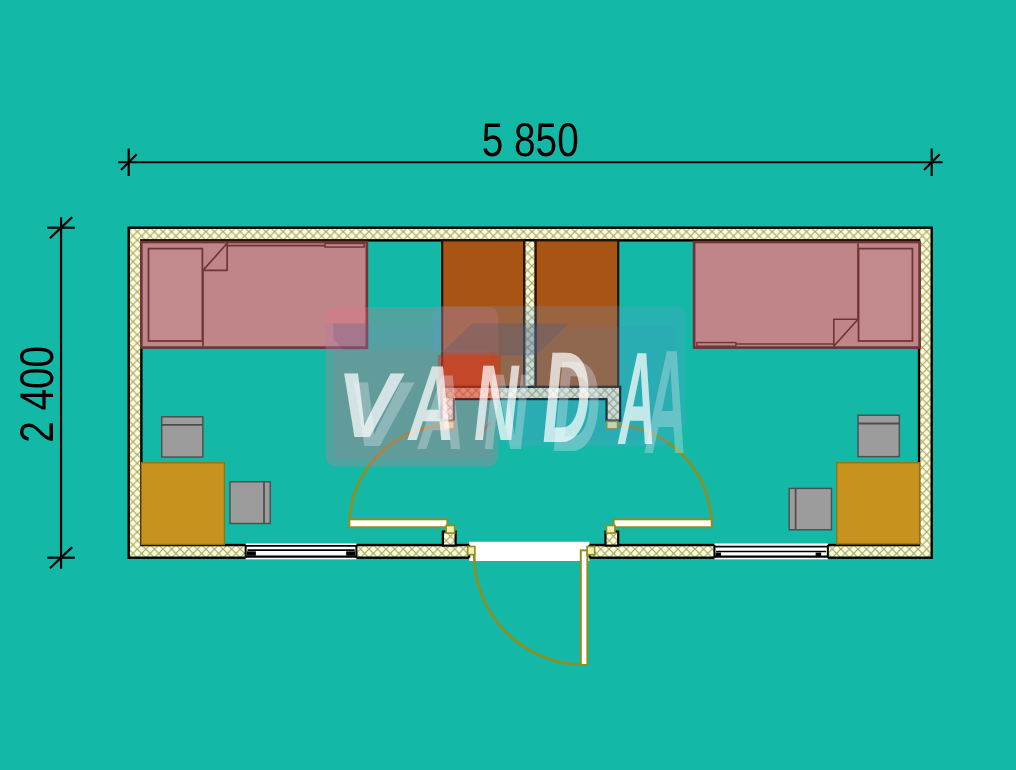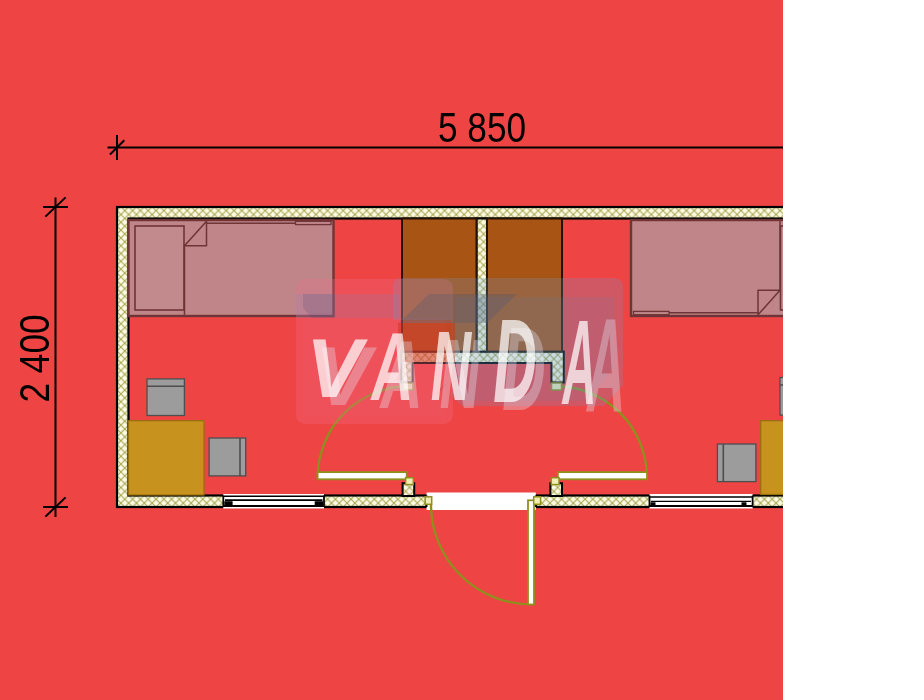--- a/index.html
+++ b/index.html
@@ -1,16 +1,16 @@
 <!DOCTYPE html>
 <html><head>
 <meta charset="utf-8">
 <style>
   html,body{margin:0;padding:0;background:#ffffff;}
-  .page{width:783px;height:700px;position:relative;overflow:hidden;background:#ef4444;}
+  .page{width:924px;height:700px;position:relative;overflow:hidden;background:#14b8a6;}
   svg{display:block;}
   text{font-family:"Liberation Sans", sans-serif;}
 </style>
 </head>
 <body>
 
 <div class="page">
 <svg width="924" height="700" viewBox="0 0 924 700">
 <defs>
   <pattern id="hatch" width="7.8" height="7.8" patternUnits="userSpaceOnUse">

